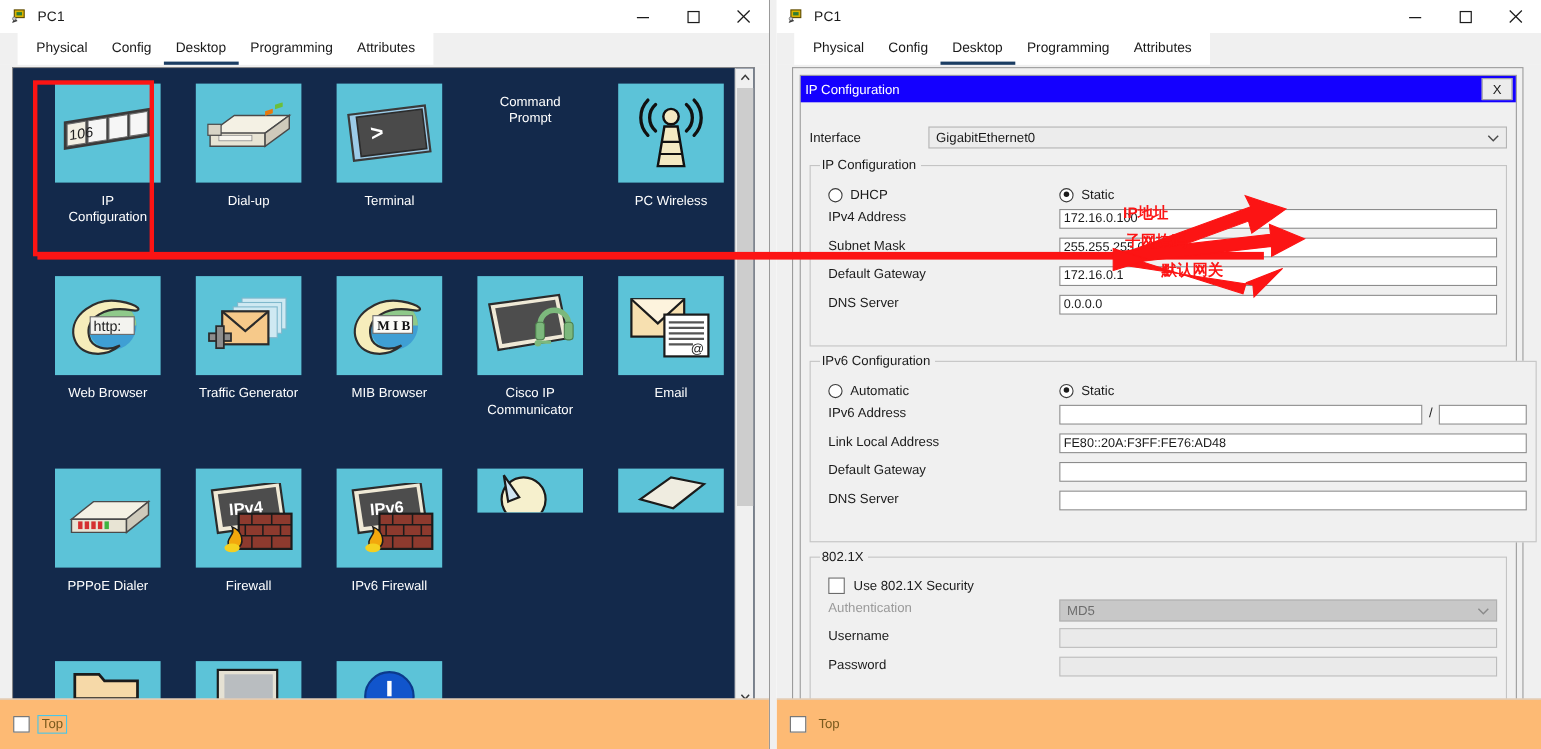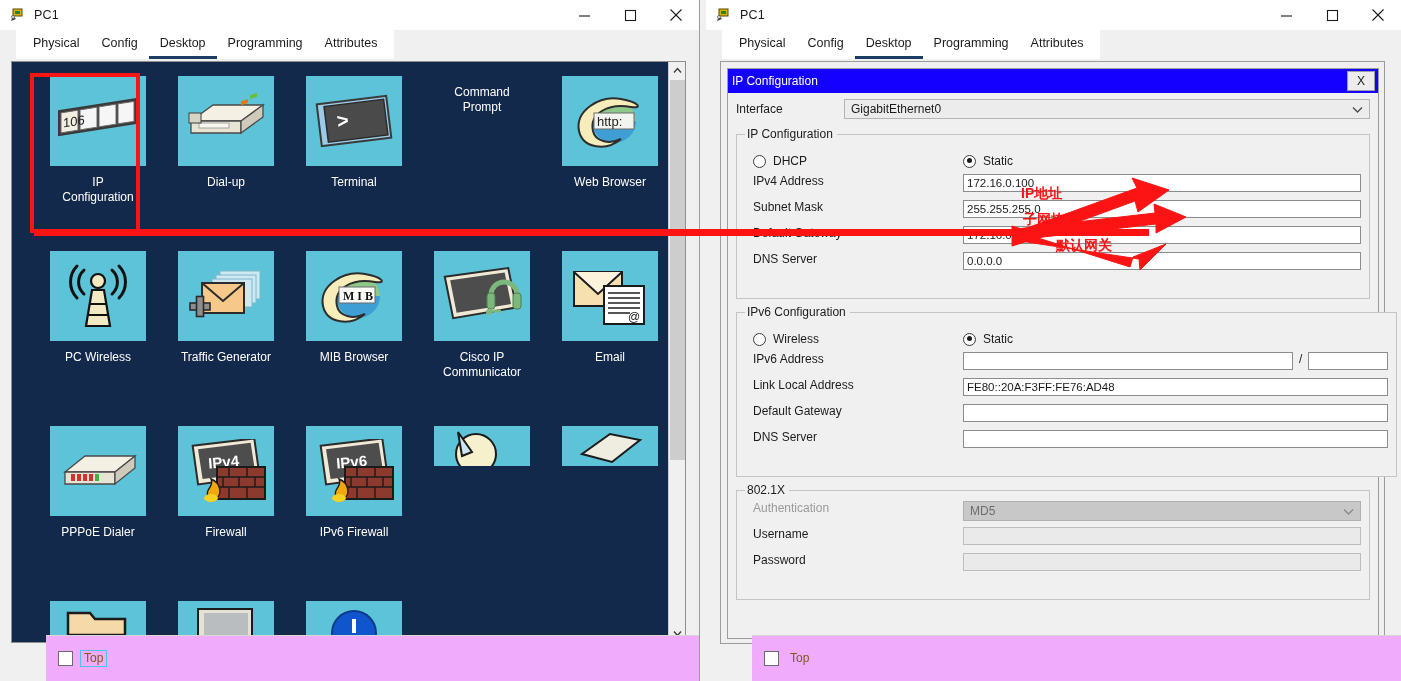--- a/index.html
+++ b/index.html
@@ -109,22 +109,22 @@
   
   .vscroll {
     position:absolute; right:0px; top:0px; width:17px; height:580px;
     background:#f0f0f0; border-left:1px solid #cfcfcf;
   }
   .vs-arrow { width:17px; height:17px; display:flex; align-items:center; justify-content:center; }
   .vs-thumb { position:absolute; left:1px; top:18px; width:15px; height:380px; background:#cdcdcd; }
 
   .bottom-bar {
     position:absolute; left:0; bottom:0; width:100%; height:46px;
-    background:#f0abfc; border-top:1px solid #d6d6d6;
-    display:flex; align-items:center; padding-left:12px;margin-left:46px;
+    background:#fdba74; border-top:1px solid #d6d6d6;
+    display:flex; align-items:center; padding-left:12px;
   }
   .chk {
     width:15px; height:15px; border:1px solid #6b6b6b; background:#fff; display:inline-block;
   }
   .top-label {
     margin-left:7px; font-size:12px; color:#7a5a1e;
     border:1px solid #49c6e8; padding:0 3px; line-height:15px;
   }
   .top-label.plain { border-color:transparent; }
 
@@ -141,21 +141,21 @@
     height:24px; background:#1400ff; color:#ffffff; font-size:12px;
     display:flex; align-items:center; padding-left:4px; position:relative;
   }
   .dlg-x {
     position:absolute; right:3px; top:2px; width:28px; height:20px;
     background:#ececec; border:1px solid #a0a0a0;
     display:flex; align-items:center; justify-content:center;
     font-size:12px; color:#1b1b1b;
   }
   .iface-row {
-    display:flex; align-items:center; height:24px; margin-top:4px; padding:0 8px;
+    display:flex; align-items:center; height:24px; margin-top:20px; padding:0 8px;
   }
   .iface-lbl { width:108px; font-size:12px; color:#1b1b1b; }
   .combo {
     flex:1 1 auto; height:20px; background:#ececec; border:1px solid #b4b4b4;
     display:flex; align-items:center; padding-left:6px; font-size:12px; color:#1b1b1b;
     position:relative;
   }
   .combo .caret { position:absolute; right:6px; top:3px; }
   .combo.disabled { background:#c8c8c8; color:#6d6d6d; border-color:#b0b0b0; }
 
@@ -292,47 +292,47 @@
               </div>
               <div class="icon-label">Terminal</div>
             </div>
 
             <div class="icon-cell">
               <div class="icon-label">Command<br>Prompt</div>
             </div>
 
             <div class="icon-cell">
               <div class="icon-tile">
+                <svg width="80" height="72" viewBox="0 0 80 72">
+                  <g stroke="#111" stroke-width="3" fill="none" stroke-linecap="round">
+                    <path d="M26 10 A16 16 0 0 0 26 34"></path>
+                    <path d="M19 6 A23 23 0 0 0 19 38"></path>
+                    <path d="M54 10 A16 16 0 0 1 54 34"></path>
+                    <path d="M61 6 A23 23 0 0 1 61 38"></path>
+                  </g>
+                  <circle cx="40" cy="21" r="7" fill="#f3e9c2" stroke="#111" stroke-width="2.2"></circle>
+                  <path d="M34 30 L28 66 L52 66 L46 30 Z" fill="#f3e9c2" stroke="#111" stroke-width="2.2"></path>
+                  <line x1="32" y1="44" x2="48" y2="44" stroke="#111" stroke-width="2"></line>
+                  <line x1="30" y1="55" x2="50" y2="55" stroke="#111" stroke-width="2"></line>
+                </svg>
+              </div>
+              <div class="icon-label">PC Wireless</div>
+            </div>
+
+            <div class="icon-cell">
+              <div class="icon-tile">
                 <svg width="82" height="60" viewBox="0 0 82 60">
                   <circle cx="45" cy="30" r="22" fill="#3f9fd4"></circle>
                   <path d="M23 30 A22 22 0 0 1 67 30 Z" fill="#8fc98a"></path>
                   <path d="M10 40 C6 20 30 4 52 8 C70 11 74 18 62 16 C40 12 20 22 24 40 C26 50 40 54 52 48 C38 60 14 58 10 40 Z" fill="#f6edbb" stroke="#2e2e2e" stroke-width="2"></path>
                   <rect x="25" y="22" width="40" height="16" fill="#f3f3ef" stroke="#6a6a6a" stroke-width="1"></rect>
                   <text x="28" y="35" font-family="Liberation Sans, sans-serif" font-size="13" fill="#222">http:</text>
                 </svg>
               </div>
               <div class="icon-label">Web Browser</div>
-            </div>
-
-            <div class="icon-cell">
-              <div class="icon-tile">
-                <svg width="80" height="72" viewBox="0 0 80 72">
-                  <g stroke="#111" stroke-width="3" fill="none" stroke-linecap="round">
-                    <path d="M26 10 A16 16 0 0 0 26 34"></path>
-                    <path d="M19 6 A23 23 0 0 0 19 38"></path>
-                    <path d="M54 10 A16 16 0 0 1 54 34"></path>
-                    <path d="M61 6 A23 23 0 0 1 61 38"></path>
-                  </g>
-                  <circle cx="40" cy="21" r="7" fill="#f3e9c2" stroke="#111" stroke-width="2.2"></circle>
-                  <path d="M34 30 L28 66 L52 66 L46 30 Z" fill="#f3e9c2" stroke="#111" stroke-width="2.2"></path>
-                  <line x1="32" y1="44" x2="48" y2="44" stroke="#111" stroke-width="2"></line>
-                  <line x1="30" y1="55" x2="50" y2="55" stroke="#111" stroke-width="2"></line>
-                </svg>
-              </div>
-              <div class="icon-label">PC Wireless</div>
             </div>
 
 
             <div class="icon-cell">
               <div class="icon-tile">
                 <svg width="84" height="62" viewBox="0 0 84 62">
                   <g fill="#cfe9f2" stroke="#7fb8cc" stroke-width="1">
                     <rect x="36" y="6" width="40" height="28"></rect>
                     <rect x="32" y="10" width="40" height="28"></rect>
                     <rect x="28" y="14" width="40" height="28"></rect>
@@ -633,21 +633,21 @@
             </div>
             <div class="spacer-grp"></div>
           </fieldset>
 
           <fieldset class="grp">
             <legend>IPv6 Configuration</legend>
 
             <div class="radio-row">
               <span class="radio-item">
                 <span class="rb"></span>
-                <span>Wireless</span>
+                <span>Automatic</span>
               </span>
               <span class="radio-item">
                 <span class="rb on"></span>
                 <span>Static</span>
               </span>
             </div>
 
             <div class="field-row">
               <span class="field-lbl">IPv6 Address</span>
               <span class="tbox short"></span>
@@ -665,20 +665,24 @@
             <div class="field-row">
               <span class="field-lbl">DNS Server</span>
               <span class="tbox"></span>
             </div>
             <div class="spacer-grp"></div>
           </fieldset>
 
           <fieldset class="grp">
             <legend>802.1X</legend>
 
+            <div class="cbrow">
+              <span class="chk"></span>
+              <span class="lbl">Use 802.1X Security</span>
+            </div>
 
             <div class="field-row">
               <span class="field-lbl dim">Authentication</span>
               <span class="combo disabled">
                 <span>MD5</span>
                 <span class="caret">
                   <svg width="11" height="8" viewBox="0 0 11 8">
                       <polyline points="1,1.5 5.5,6 10,1.5" fill="none" stroke="#8a8a8a" stroke-width="1.3"></polyline>
                     </svg>
                 </span>

